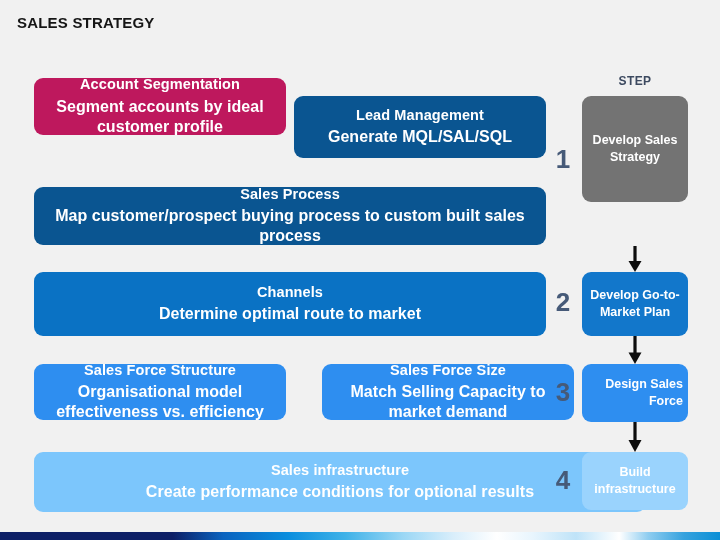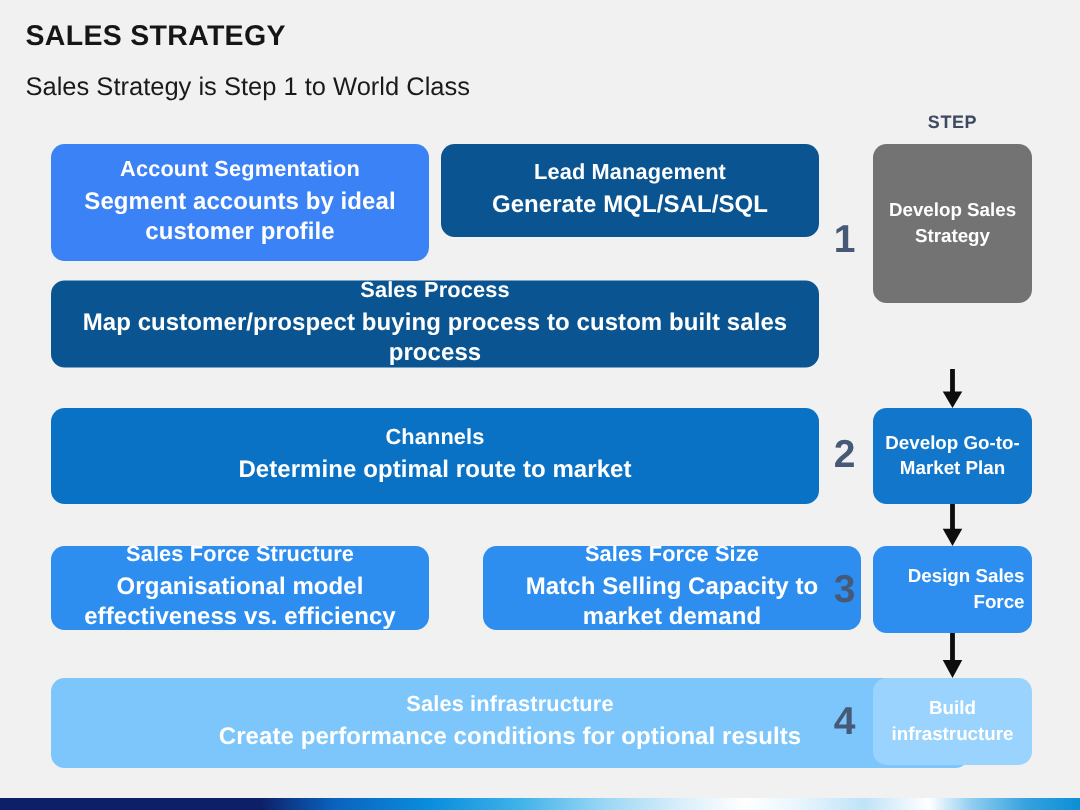--- a/index.html
+++ b/index.html
@@ -19,21 +19,21 @@
     width: 720px;
     height: 540px;
     background: #f1f1f1;
   }
 
   
   #title {
     position: absolute;
     left: 17px;
     top: 14px;
-    font-size: 19px;
+    font-size: 15px;
     font-weight: bold;
     color: #161616;
     letter-spacing: 0.2px;
     white-space: nowrap;
   }
   #subtitle {
     position: absolute;
     left: 17px;
     top: 48px;
     font-size: 17px;
@@ -62,21 +62,21 @@
     letter-spacing: 0.1px;
   }
   .cbox .bs {
     font-size: 16px;
     font-weight: bold;
     line-height: 1.25;
     margin-top: 3px;
     letter-spacing: 0.05px;
   }
 
-  #box-account-segmentation { left: 34px;  top: 96px;  width: 252px; height: 78px; background:#3b82f6; }
+  #box-account-segmentation { left: 34px;  top: 78px;  width: 252px; height: 57px; background:#be185d; }
   #box-lead-management      { left: 294px; top: 96px;  width: 252px; height: 62px; background:#0a5591; }
   #box-sales-process        { left: 34px;  top: 187px; width: 512px; height: 58px; background:#0a5591; }
   #box-channels             { left: 34px;  top: 272px; width: 512px; height: 64px; background:#0a72c4; }
   #box-sf-structure         { left: 34px;  top: 364px; width: 252px; height: 56px; background:#2e8ef0; }
   #box-sf-size              { left: 294px; top: 364px; width: 252px; height: 56px; background:#2e8ef0;margin-left:28px; }
   #box-sales-infrastructure { left: 34px;  top: 452px; width: 612px; height: 60px; background:#7cc6fc; }
 
   
   #step-header {
     position: absolute;
@@ -157,21 +157,20 @@
       #36a2de 95%,
       #0b8fd6 100%);
   }
 </style>
 </head>
 <body>
 
 <div id="slide">
 
   <div id="title">SALES STRATEGY</div>
-  <div id="subtitle">Sales Strategy is Step 1 to World Class</div>
 
   <div class="cbox" id="box-account-segmentation">
     <div class="bt">Account Segmentation</div>
     <div class="bs">Segment accounts by ideal customer profile</div>
   </div>
 
   <div class="cbox" id="box-lead-management">
     <div class="bt">Lead Management</div>
     <div class="bs">Generate MQL/SAL/SQL</div>
   </div>

